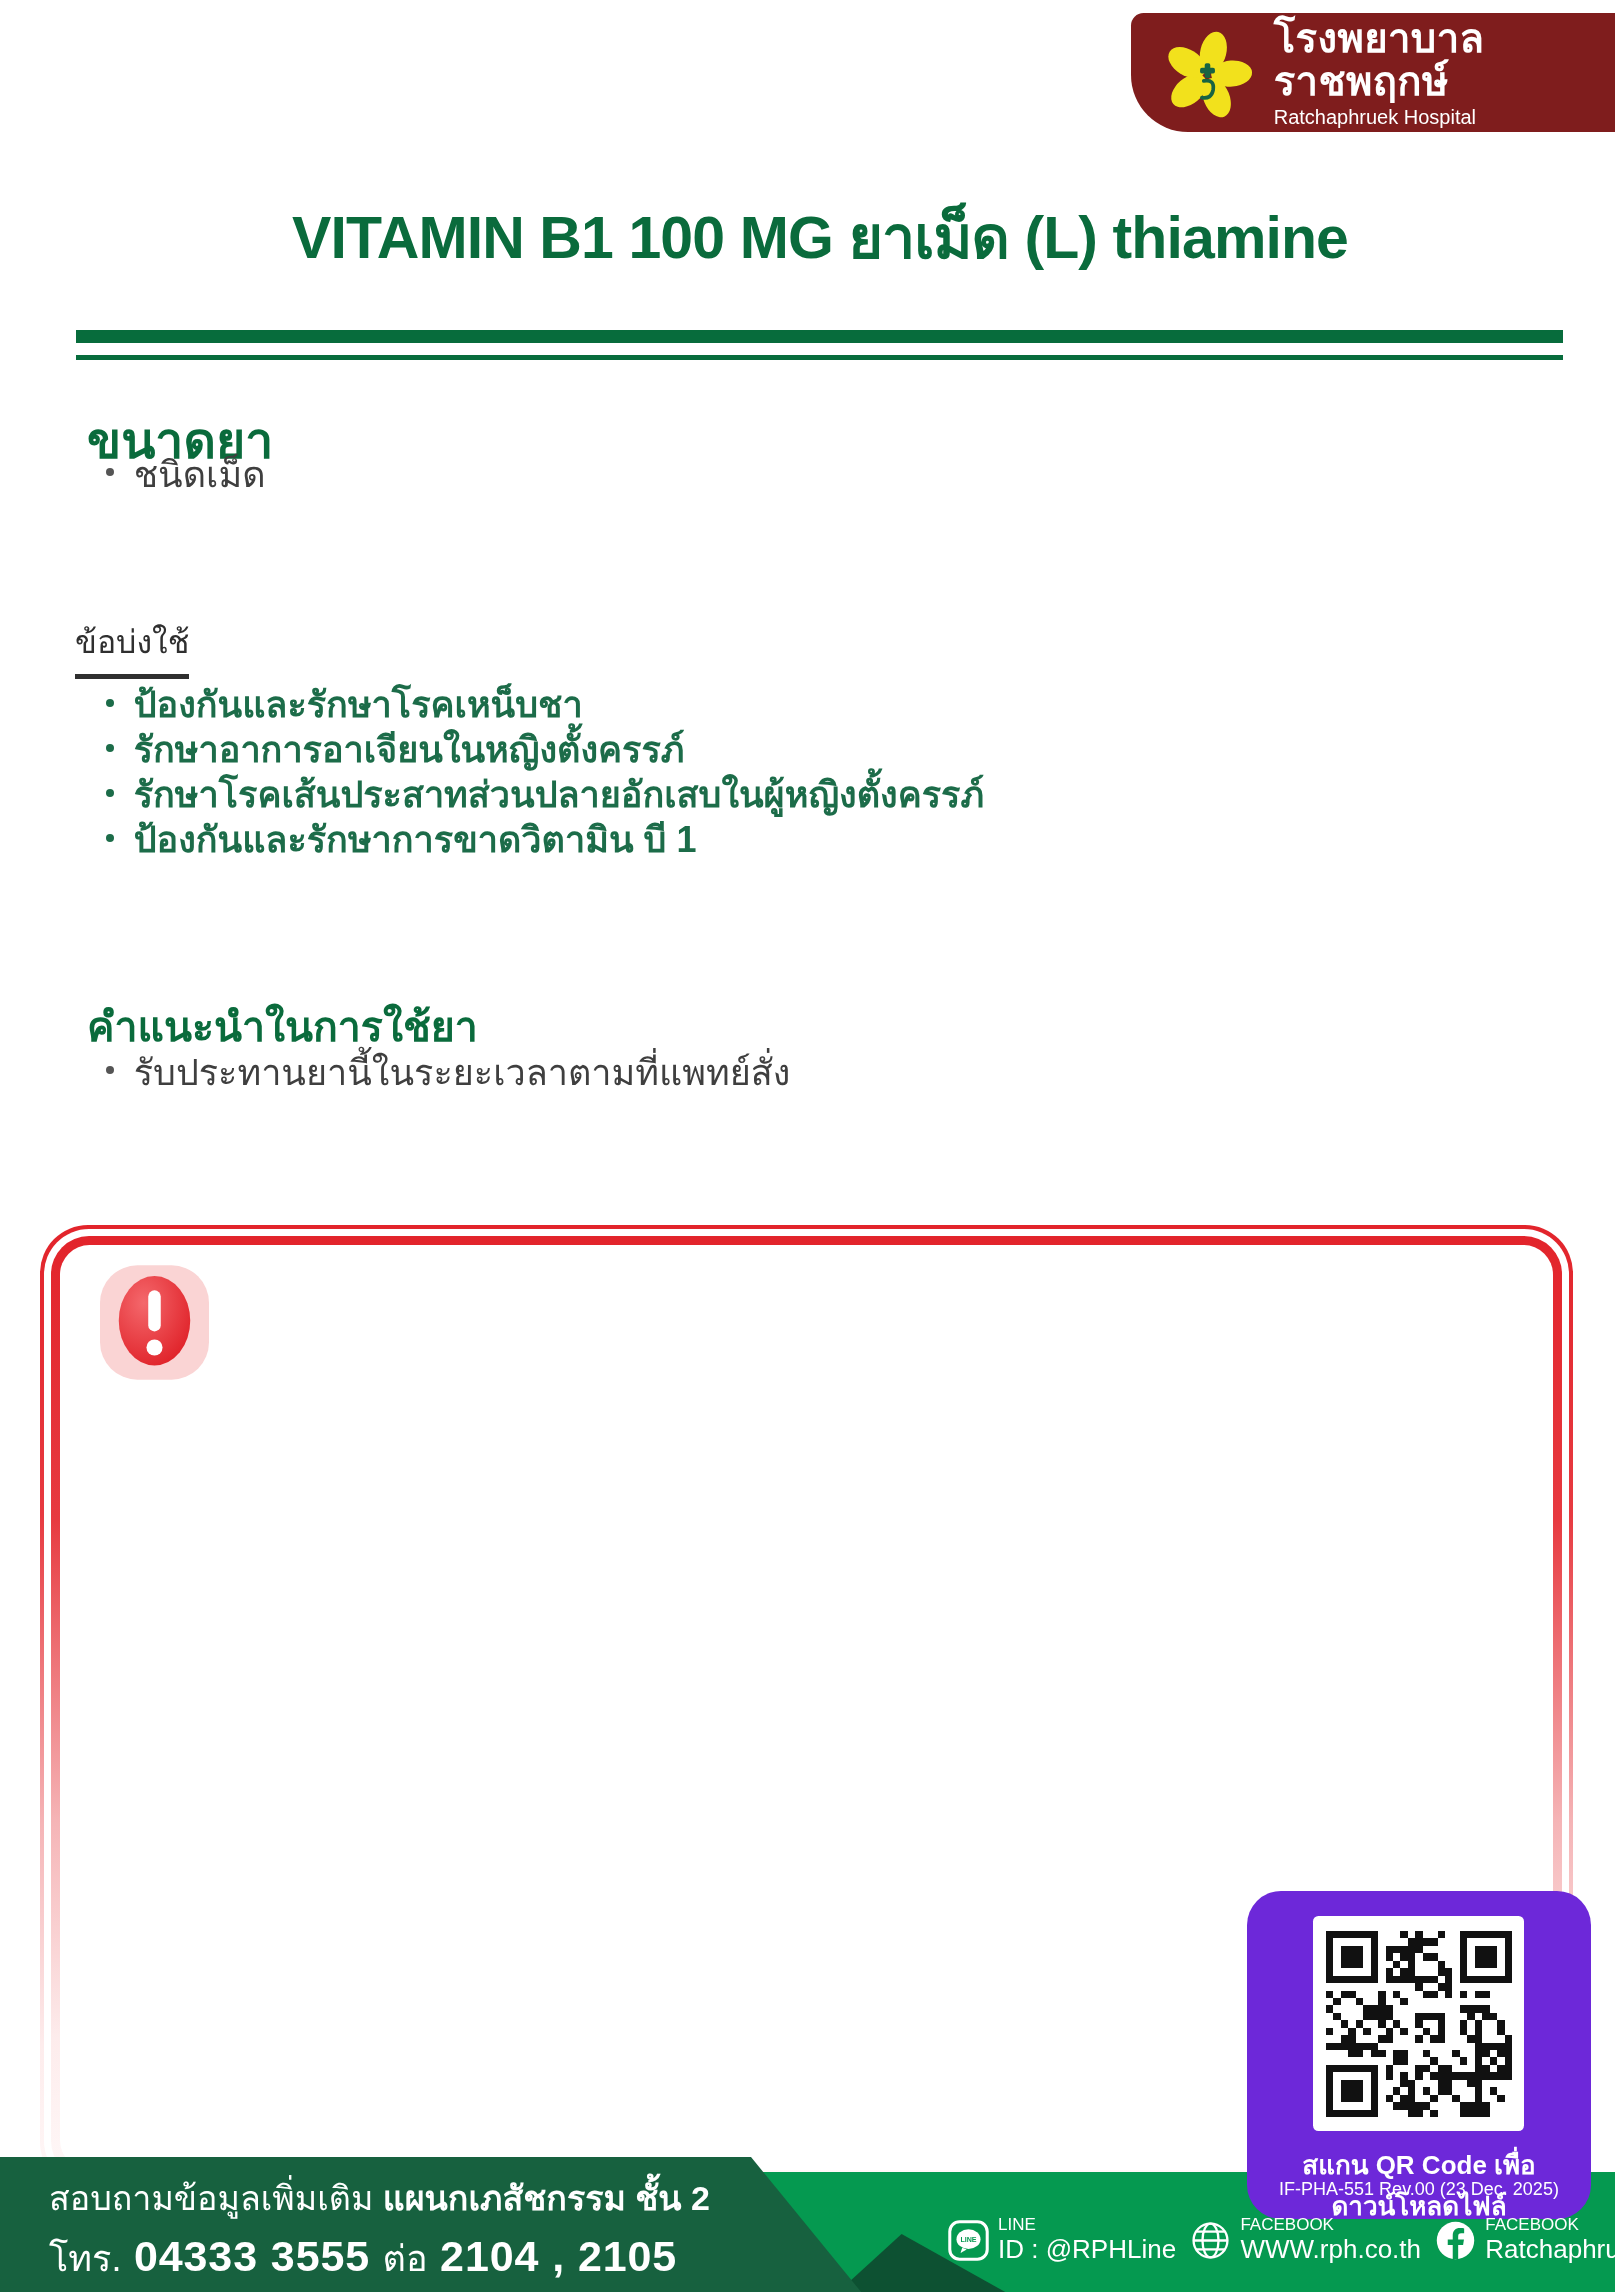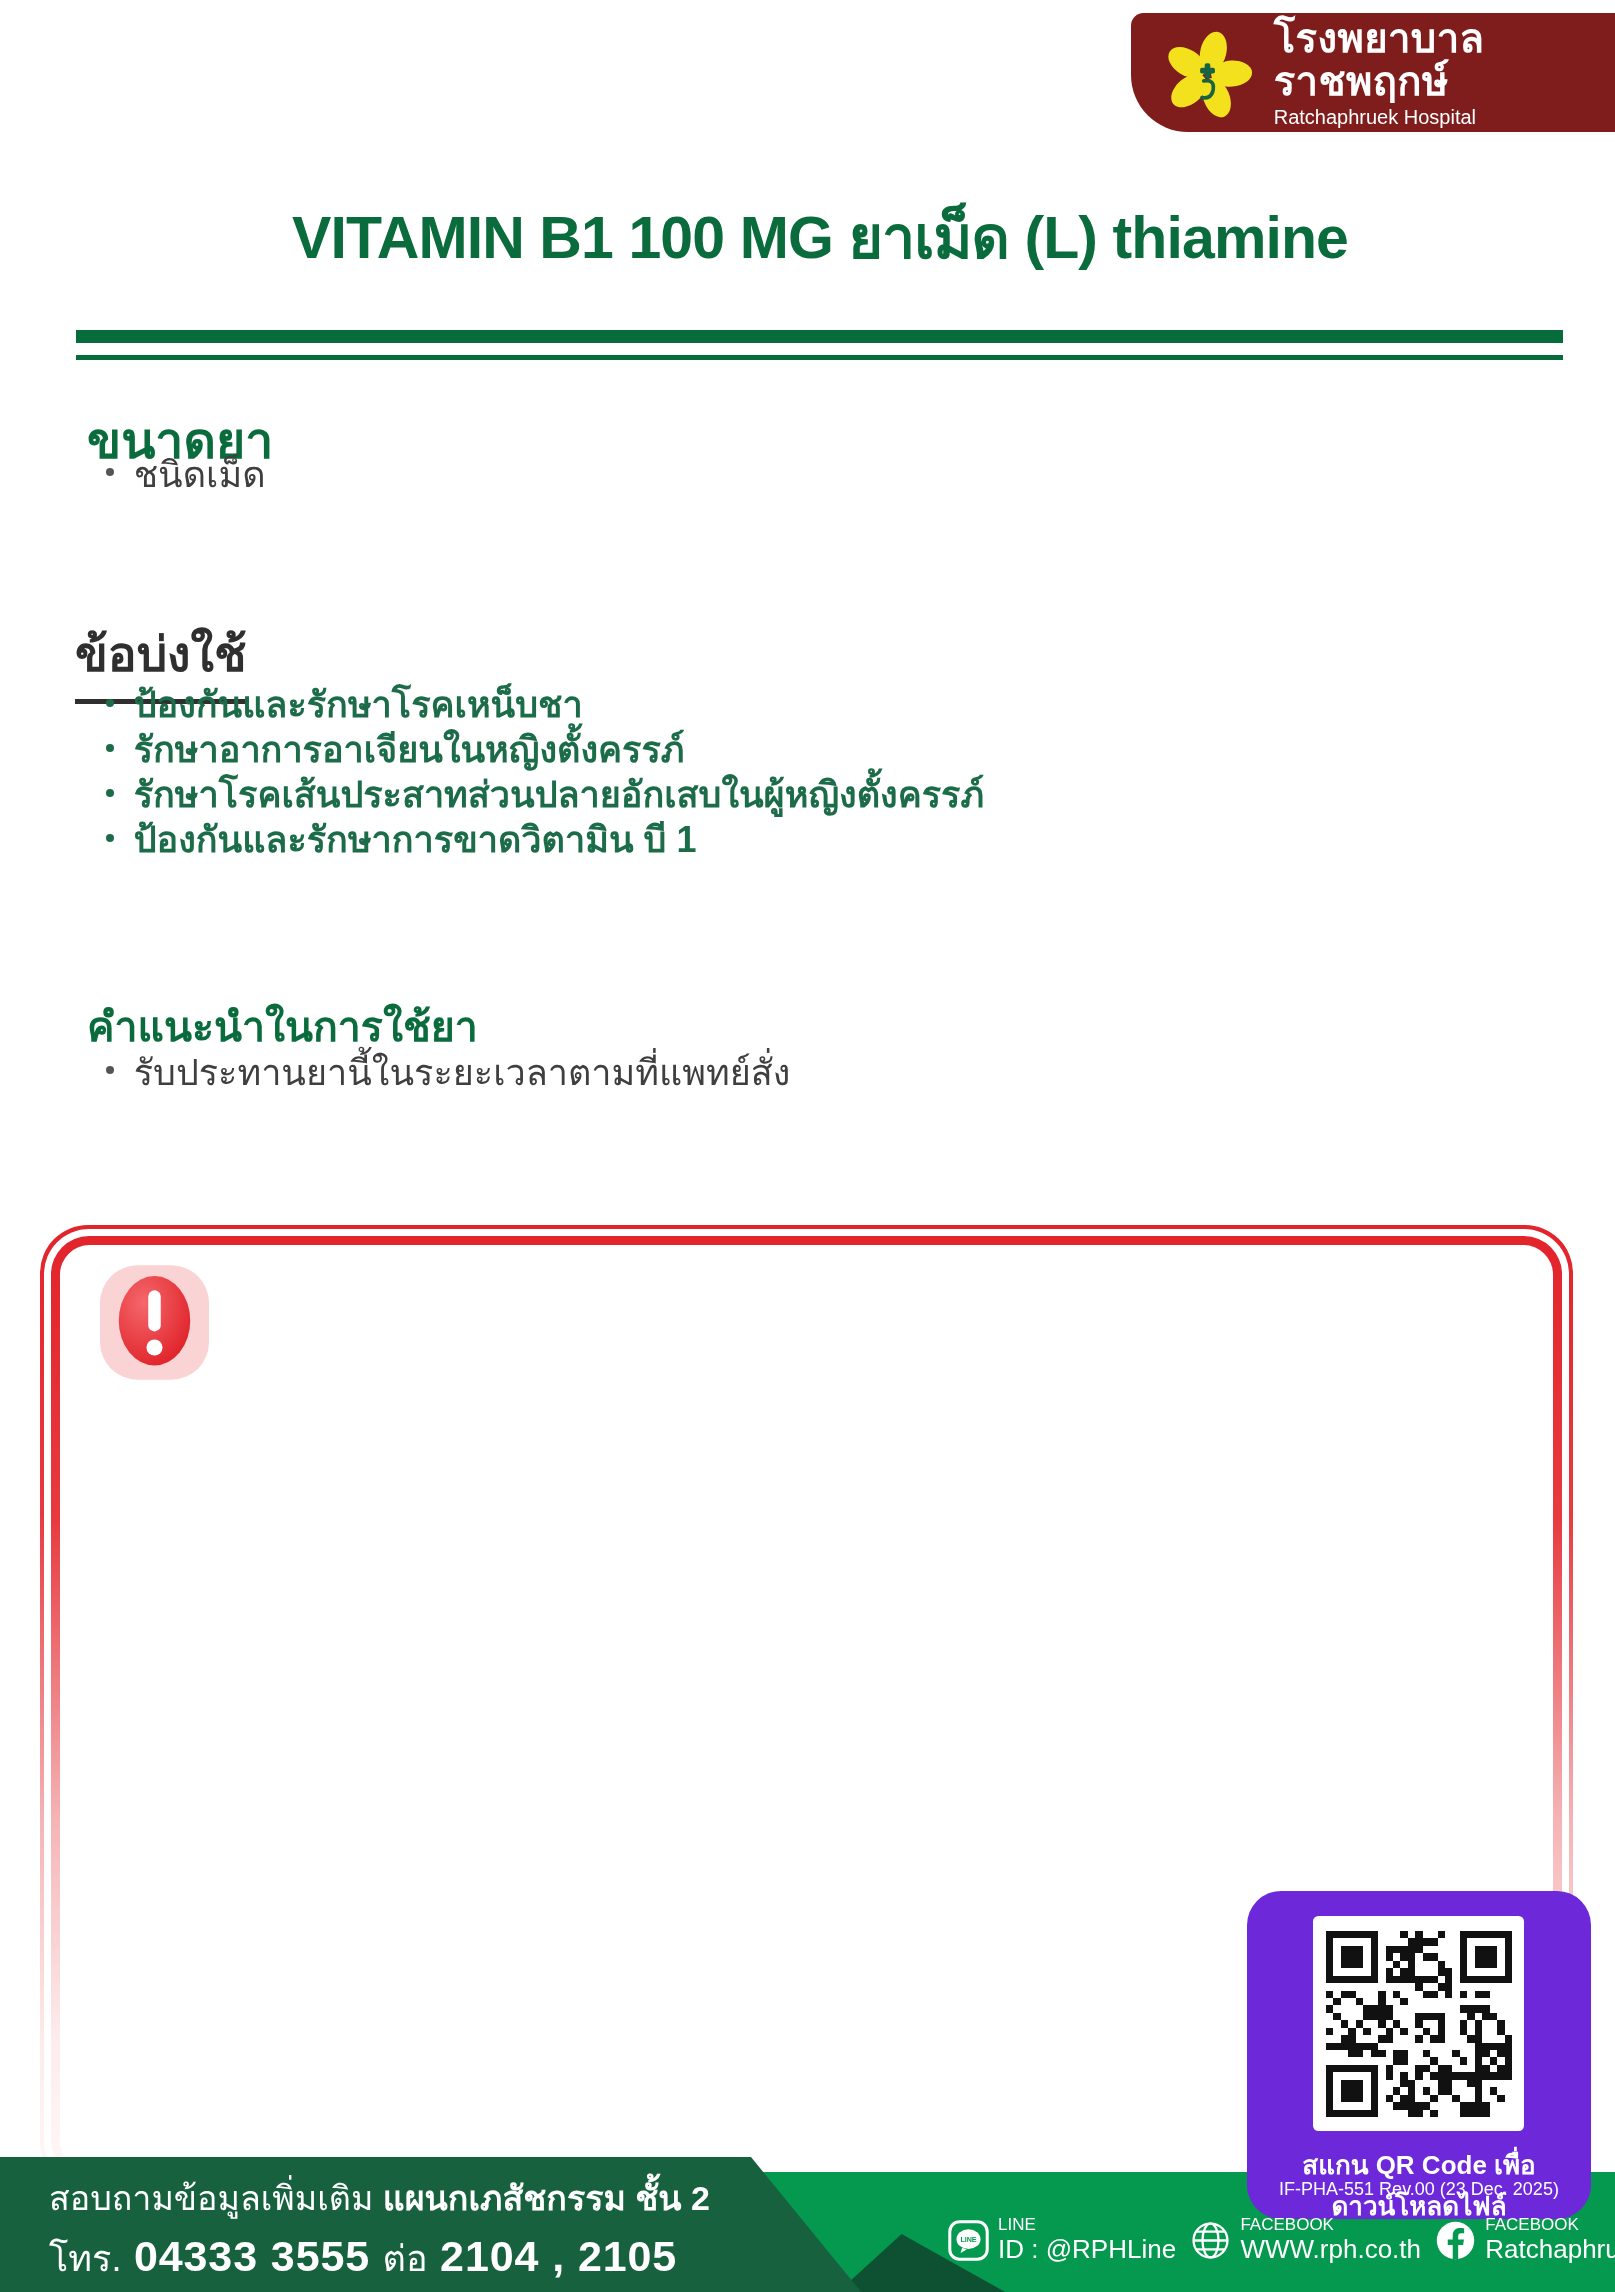--- a/index.html
+++ b/index.html
@@ -21,21 +21,21 @@
   .drug-title { font-size:59px; font-weight:800; letter-spacing:-0.9px; }
   .drug-subtitle { font-size:30px; font-weight:600; margin-top:10.7px; }
 
   .rule-thick { position:absolute; left:76px; top:330px; width:1487px; height:12.5px; background:#076c3c; }
   .rule-thin  { position:absolute; left:76px; top:355px; width:1487px; height:4.5px;  background:#076c3c; }
 
   
   .sec-head-green { position:absolute; left:75px; color:#0a6b3c; font-weight:800;margin-left:12px; }
   .h-dosage { top:401px; font-size:50px; }
   .h-advice { top:994px; font-size:41px; }
-  .h-indic  { position:absolute; left:75px; top:616px; font-size:48px; font-weight:700; color:#2f2f2f;
+  .h-indic  { position:absolute; left:75px; top:616px; font-size:32px; font-weight:400; color:#2f2f2f;
               border-bottom:5.4px solid #2f2f2f; padding-bottom:7.2px; display:inline-block; }
   .bullet-row { position:absolute; display:flex; align-items:flex-start; }
   .dot { width:8px; height:8px; border-radius:50%; background:#555; margin:16px 19.7px 0 0; flex:0 0 auto; }
   .dot.green { background:#1c6c49; }
   .b-text { font-size:36px; color:#3f3f3f; line-height:1.25; }
   .b-text.green { color:#1c6c49; font-weight:700; }
 
   .indic-list { position:absolute; left:106px; top:685px; }
   .indic-item { display:flex; align-items:flex-start; height:45px; }
   .indic-item .dot { margin-top:14.3px; }

